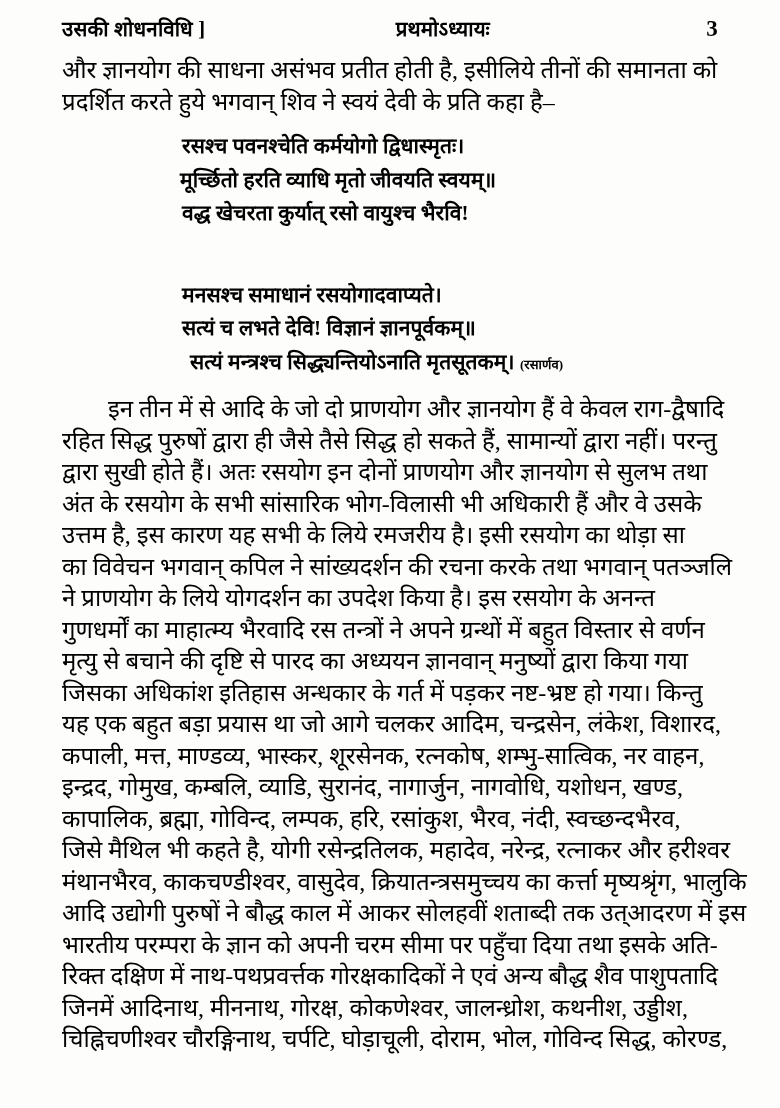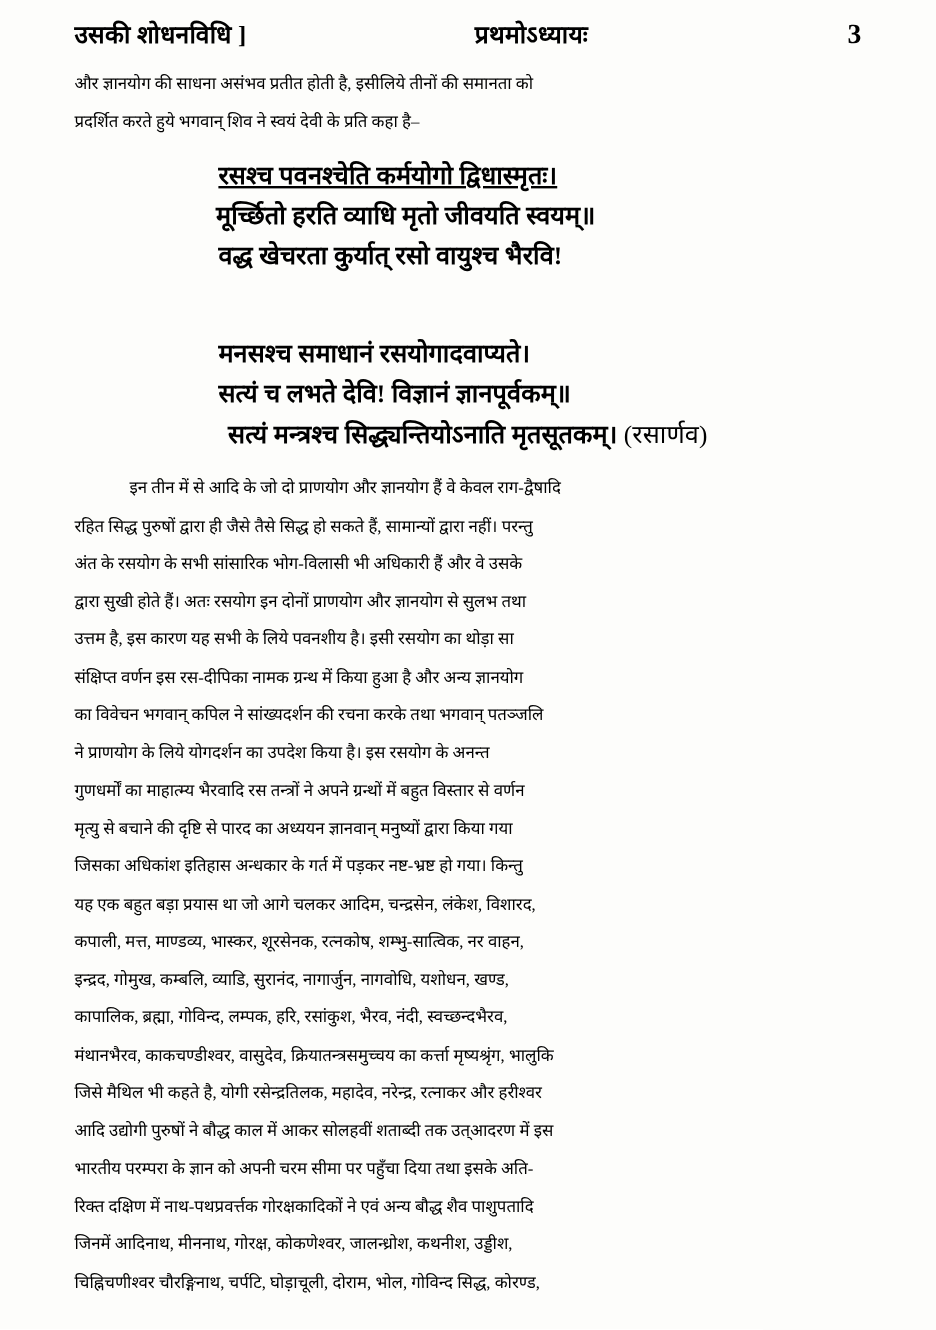--- a/index.html
+++ b/index.html
@@ -41,21 +41,21 @@
     margin-left: -26px;
   }
   .header .right {
     font-size: 23px;
     font-weight: 700;
     padding-right: 4px;
   }
   
   .prose {
     margin-top: 13px;
-    font-size: 14px;
+    font-size: 24px;
     line-height: 31.5px;
     text-align: justify;
     text-justify: inter-word;
   }
   .prose p {
     margin: 0;
   }
   .line {
     display: block;
     white-space: nowrap;
@@ -66,30 +66,30 @@
     font-size: 21px;
     line-height: 33.5px;
     font-weight: 700;
     letter-spacing: 0.1px;
   }
   .verse .vline {
     display: block;
     white-space: nowrap;
     padding-left: 118px;
   }
-  .verse .vline.v1 { padding-left: 120px; text-decoration: underline; }
+  .verse .vline.v1 { padding-left: 120px; }
   .verse .vline.v2 { padding-left: 118px; }
   .verse .vline.v3 { padding-left: 120px; }
   .verse .vline.v4 { padding-left: 120px; }
   .verse .vline.v5 { padding-left: 120px; margin-top: 48px; }
   .verse .vline.v6 { padding-left: 120px; }
   .verse .vline.v7 { padding-left: 128px; }
   .verse .src {
-    font-weight: 400;
-    font-size: 21px;
+    font-weight: 700;
+    font-size: 13px;
   }
 </style>
 </head>
 <body>
 
 <div class="page">
   <div class="page-inner">
 
     <div class="header">
       <div class="left">उसकी शोधनविधि ]</div>
@@ -110,35 +110,34 @@
       <span class="vline v3">वद्ध  खेचरता  कुर्यात् रसो वायुश्च भैरवि!</span>
       <span class="vline v5">मनसश्च  समाधानं  रसयोगादवाप्यते।</span>
       <span class="vline v6">सत्यं च  लभते  देवि! विज्ञानं ज्ञानपूर्वकम्॥</span>
       <span class="vline v7"><span>सत्यं  मन्त्रश्च सिद्ध्यन्तियोऽनाति मृतसूतकम्।</span> <span class="src">(रसार्णव)</span></span>
     </div>
 
     <div class="prose">
       <p>
         <span class="line" style="text-indent:46px">इन तीन में से आदि के जो दो प्राणयोग और ज्ञानयोग हैं वे केवल राग-द्वैषादि</span>
         <span class="line">रहित सिद्ध पुरुषों द्वारा ही जैसे तैसे सिद्ध हो सकते हैं, सामान्यों द्वारा नहीं। परन्तु</span>
+        <span class="line">द्वारा सुखी होते हैं। अतः रसयोग इन दोनों प्राणयोग और ज्ञानयोग से सुलभ तथा</span>
         <span class="line">अंत के रसयोग के सभी सांसारिक भोग-विलासी भी अधिकारी हैं और वे उसके</span>
-        <span class="line">द्वारा सुखी होते हैं। अतः रसयोग इन दोनों प्राणयोग और ज्ञानयोग से सुलभ तथा</span>
-        <span class="line">उत्तम है, इस कारण यह सभी के लिये पवनशीय है। इसी रसयोग का थोड़ा सा</span>
-        <span class="line">संक्षिप्त वर्णन इस रस-दीपिका नामक ग्रन्थ में किया हुआ है और अन्य ज्ञानयोग</span>
+        <span class="line">उत्तम है, इस कारण यह सभी के लिये रमजरीय है। इसी रसयोग का थोड़ा सा</span>
         <span class="line">का विवेचन भगवान् कपिल ने सांख्यदर्शन की रचना करके तथा भगवान् पतञ्जलि</span>
         <span class="line">ने प्राणयोग के लिये योगदर्शन का उपदेश किया है। इस रसयोग के अनन्त</span>
         <span class="line">गुणधर्मों का माहात्म्य भैरवादि रस तन्त्रों ने अपने ग्रन्थों में बहुत विस्तार से वर्णन</span>
         <span class="line">मृत्यु से बचाने की दृष्टि से पारद का अध्ययन ज्ञानवान् मनुष्यों द्वारा किया गया</span>
         <span class="line">जिसका अधिकांश इतिहास अन्धकार के गर्त में पड़कर नष्ट-भ्रष्ट हो गया। किन्तु</span>
         <span class="line">यह एक बहुत बड़ा प्रयास था जो आगे चलकर आदिम, चन्द्रसेन, लंकेश, विशारद,</span>
         <span class="line">कपाली, मत्त, माण्डव्य, भास्कर, शूरसेनक, रत्नकोष, शम्भु-सात्विक, नर वाहन,</span>
         <span class="line">इन्द्रद, गोमुख, कम्बलि, व्याडि, सुरानंद, नागार्जुन, नागवोधि, यशोधन, खण्ड,</span>
         <span class="line">कापालिक, ब्रह्मा, गोविन्द, लम्पक, हरि, रसांकुश, भैरव, नंदी, स्वच्छन्दभैरव,</span>
+        <span class="line">जिसे मैथिल भी कहते है, योगी रसेन्द्रतिलक, महादेव, नरेन्द्र, रत्नाकर और हरीश्वर</span>
         <span class="line">मंथानभैरव, काकचण्डीश्वर, वासुदेव, क्रियातन्त्रसमुच्चय का कर्त्ता मृष्यश्रृंग, भालुकि</span>
-        <span class="line">जिसे मैथिल भी कहते है, योगी रसेन्द्रतिलक, महादेव, नरेन्द्र, रत्नाकर और हरीश्वर</span>
         <span class="line">आदि उद्योगी पुरुषों ने बौद्ध काल में आकर सोलहवीं शताब्दी तक उत्आदरण में इस</span>
         <span class="line">भारतीय परम्परा के ज्ञान को अपनी चरम सीमा पर पहुँचा दिया तथा इसके अति-</span>
         <span class="line">रिक्त दक्षिण में नाथ-पथप्रवर्त्तक गोरक्षकादिकों ने एवं अन्य बौद्ध शैव पाशुपतादि</span>
         <span class="line">जिनमें आदिनाथ, मीननाथ, गोरक्ष, कोकणेश्वर, जालन्ध्रोश, कथनीश, उड्डीश,</span>
         <span class="line">चिह्निचणीश्वर चौरङ्गिनाथ, चर्पटि, घोड़ाचूली, दोराम, भोल, गोविन्द सिद्ध, कोरण्ड,</span>
       </p>
     </div>
 
   </div>
 </div>

